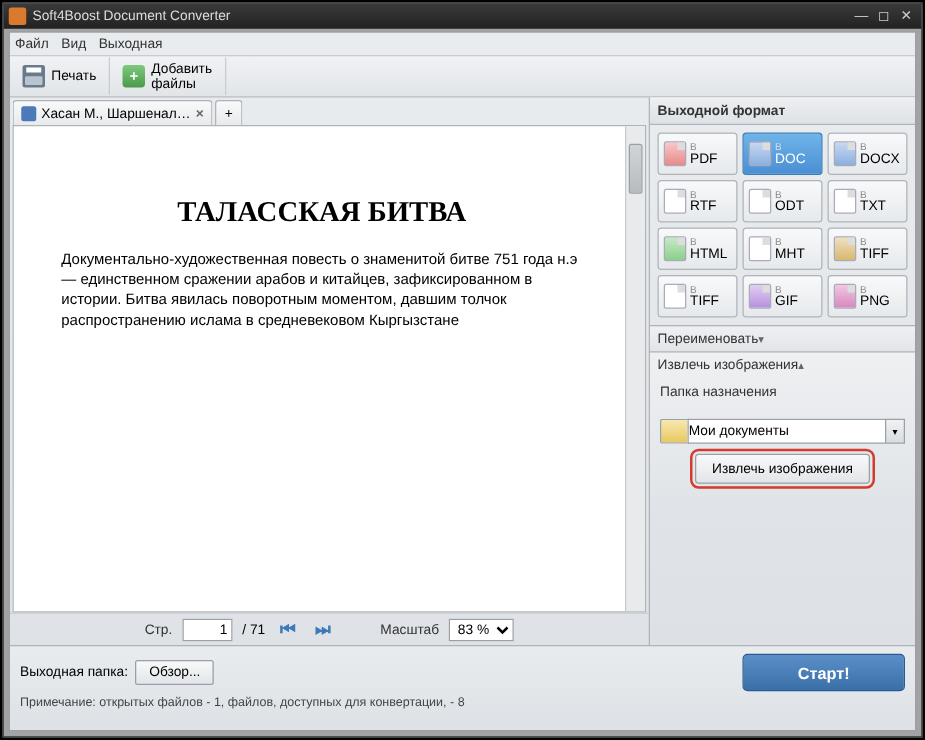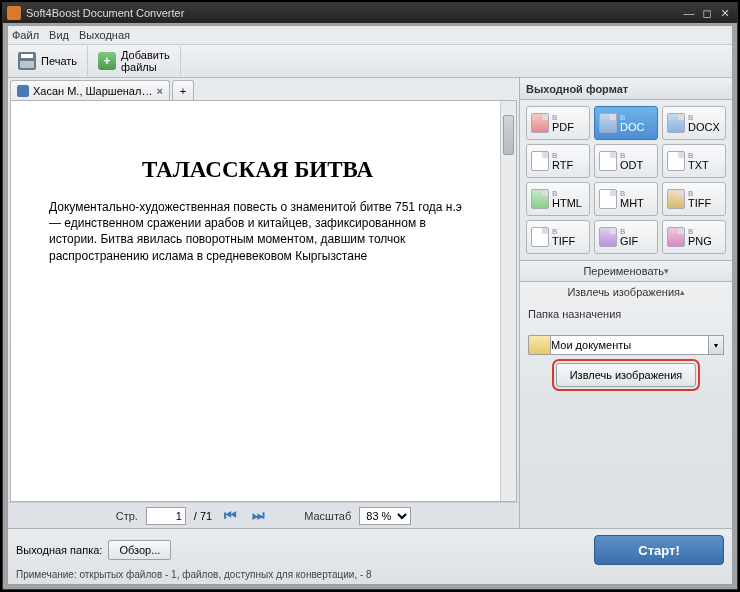--- a/index.html
+++ b/index.html
@@ -49,30 +49,30 @@
 .fic.pdf{background:linear-gradient(#f8c8c8,#e88a8a)}
 .fic.doc{background:linear-gradient(#c8d8f0,#8ab0e0)}
 .fic.html{background:linear-gradient(#c8e8c8,#8ad08a)}
 .fic.jpeg{background:linear-gradient(#f0e0c0,#d8b870)}
 .fic.gif{background:linear-gradient(#e0d0f0,#b890e0)}
 .fic.png{background:linear-gradient(#f0c8e0,#d888c0)}
 .flbl{display:flex;flex-direction:column;line-height:1;font-size:9px}
 .flbl .t{font-size:8px;color:#888}
 .fbtn.sel .flbl .t{color:#dde}
 .section{border-top:1px solid #b0b4b8;background:linear-gradient(#eef0f2,#e2e5e8)}
-.shead{height:20px;display:flex;align-items:center;padding:0 6px;cursor:pointer;justify-content:center;color:#333}
+.shead{height:20px;display:flex;align-items:center;padding:0 6px;cursor:pointer;justify-content:flex-start;color:#333}
 .shead .chev{font-size:9px;color:#666}
 .sbody{padding:6px 8px 10px}
 .sbody .slab{color:#333;margin-bottom:15px;display:block}
 .combo{display:flex;height:20px}
 .combo .cic{width:22px;background:linear-gradient(#f8e8b0,#e8c860);border:1px solid #9aa0a6;border-right:none;border-radius:2px 0 0 2px}
 .combo input{flex:1;border:1px solid #9aa0a6;border-right:none;padding:0 0;background:#fff}
 .combo .cbtn{width:16px;border:1px solid #9aa0a6;background:linear-gradient(#f0f2f4,#d8dcE0);display:flex;align-items:center;justify-content:center;cursor:pointer;font-size:8px}
 .extract-btn{margin:8px auto 0;display:block;width:140px;height:24px;background:linear-gradient(#f8f9fa,#e2e5e8);border:1px solid #9aa0a6;border-radius:3px;cursor:pointer;outline:2px solid #d43a2e;outline-offset:2px}
-.bottom{border-top:1px solid #b0b4b8;padding:6px 8px 4px;display:flex;flex-direction:column;gap:4px;background:linear-gradient(#e9ecef,#dde1e5)}
+.bottom{border-top:1px solid #b0b4b8;padding:6px 8px 16px;display:flex;flex-direction:column;gap:4px;background:linear-gradient(#e9ecef,#dde1e5)}
 .outrow{display:flex;align-items:center;gap:6px}
 .outrow input{flex:0 0 280px;height:18px;border:1px solid #9aa0a6;padding:0 4px;background:#fff}
 .browse{height:20px;padding:0 10px;background:linear-gradient(#f8f9fa,#e2e5e8);border:1px solid #9aa0a6;border-radius:2px;cursor:pointer}
 .start{width:130px;height:30px;background:linear-gradient(#5a8fc8,#3a6fa8);border:1px solid #2a5a90;border-radius:4px;color:#fff;font-weight:bold;font-size:13px;cursor:pointer;margin-left:auto}
 .note{color:#444;font-size:10px}
 .outrow-wrap{display:flex;align-items:center;gap:20px}
 </style>
 </head>
 <body>
 

